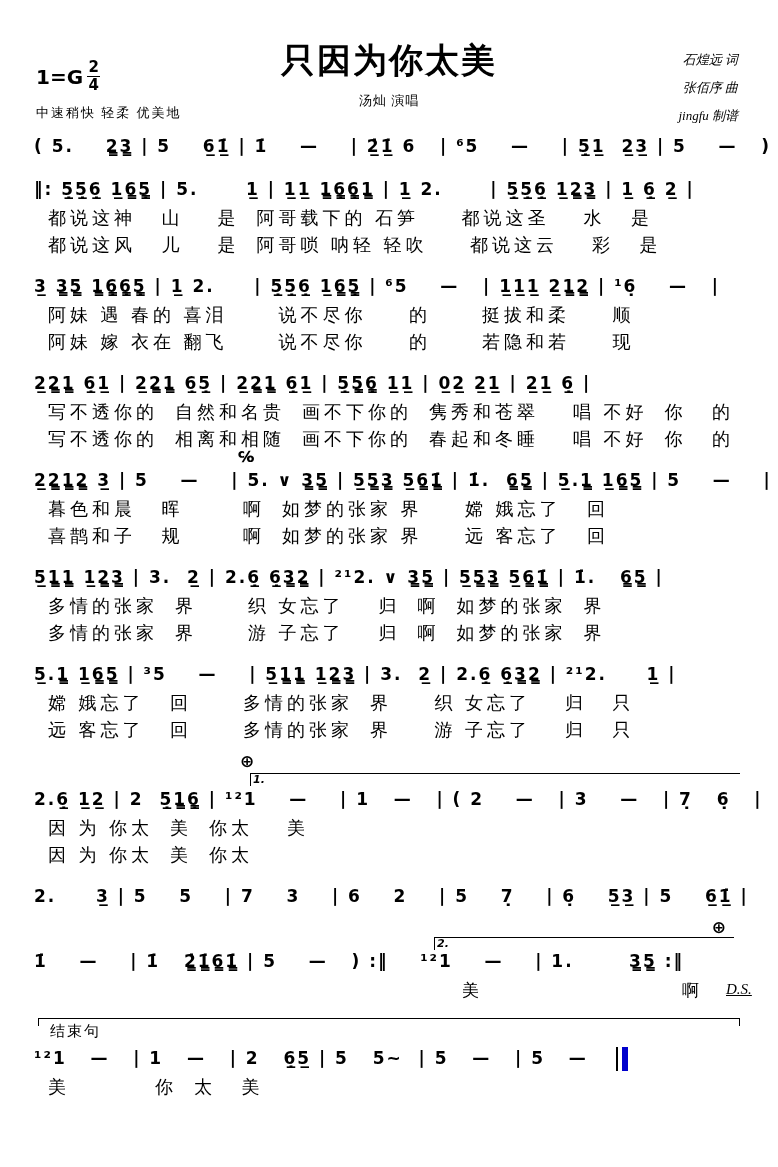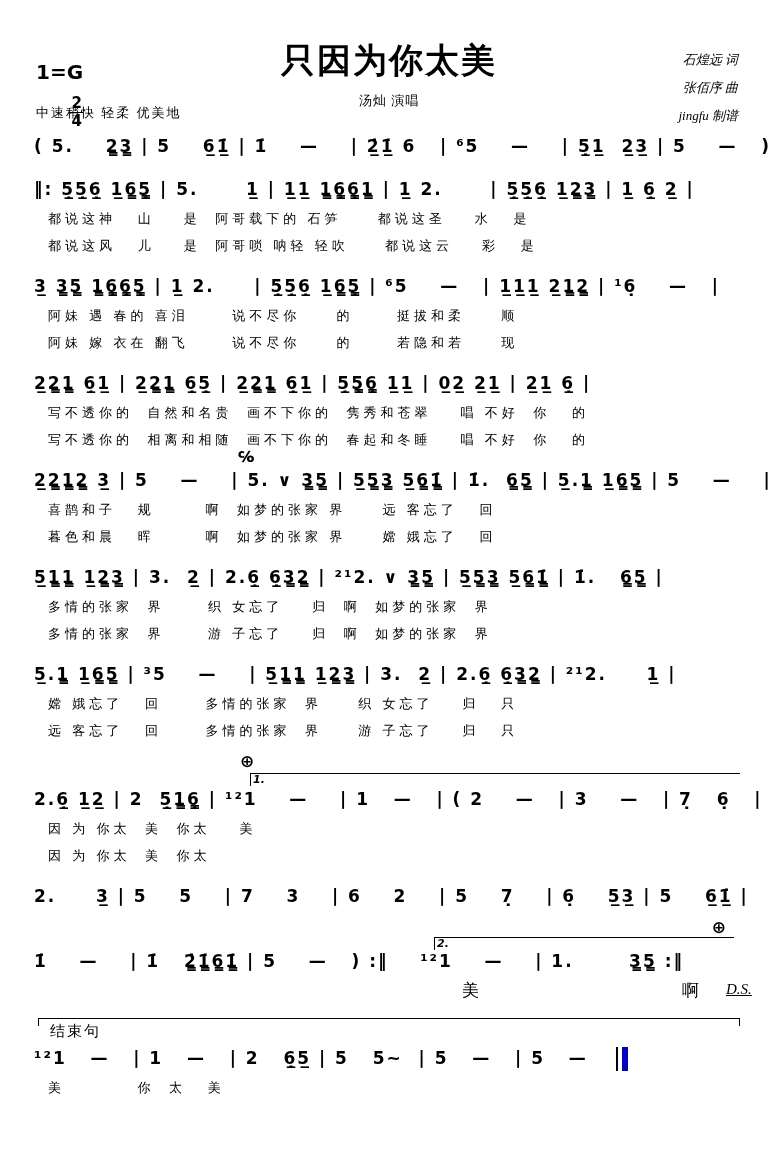--- a/index.html
+++ b/index.html
@@ -6,21 +6,21 @@
   body{
     width:778px;height:1167px;overflow:hidden;
     color:#000;
     font-family:"DejaVu Sans","Liberation Sans",sans-serif;
   }
   .page{padding:8px 34px 0 34px;position:relative;}
 
   
   .hdr{position:relative;height:122px;}
   .keysig{position:absolute;left:2px;top:52px;font-weight:bold;font-size:20px;
-          display:flex;align-items:flex-end;gap:12px;flex-direction:column;}
+          display:flex;align-items:center;gap:4px;}
   .frac{display:inline-flex;flex-direction:column;align-items:center;line-height:1;
         font-size:15px;font-weight:bold;}
   .frac .bar{width:13px;border-top:1.5px solid #000;margin:1px 0;}
   .titleblock{position:absolute;left:0;right:0;top:30px;text-align:center;}
   .title{font-family:"Liberation Serif","DejaVu Serif",serif;font-weight:bold;
          font-size:34px;letter-spacing:2px;}
   .performer{font-size:13px;margin-top:8px;letter-spacing:1px;
              font-family:"Liberation Serif","DejaVu Serif",serif;}
   .credits{position:absolute;right:6px;top:38px;text-align:right;
            font-family:"Liberation Serif","DejaVu Serif",serif;
@@ -30,21 +30,21 @@
 
   
   .system{position:relative;margin-bottom:11px;}
   .notes{
     font-family:"DejaVu Sans",sans-serif;
     font-weight:bold;font-size:17px;line-height:32px;
     white-space:pre;letter-spacing:2px;
   }
   .lyric{
     font-family:"Liberation Serif","DejaVu Serif",serif;
-    font-size:13px;line-height:27px;white-space:pre;letter-spacing:4px;
+    font-size:18px;line-height:27px;white-space:pre;letter-spacing:4px;
     padding-left:14px;
   }
   .segno{position:absolute;left:204px;top:-16px;font-size:15px;font-weight:bold;}
   .coda{font-size:17px;font-weight:bold;}
   .volta{position:absolute;border-top:1.5px solid #000;border-left:1.5px solid #000;
          height:12px;}
   .volta .vlabel{font-size:11px;font-style:italic;font-weight:bold;
                  position:absolute;left:2px;top:0;line-height:11px;}
   .endbracket{position:relative;height:26px;}
   .endbracket .line{position:absolute;left:4px;right:4px;top:2px;
@@ -106,22 +106,22 @@
 
   <div class="system">
     <div class="notes">2̲2̳1̳ 6̲̣1̲ | 2̲2̳1̳ 6̲̣5̲̣ | 2̲2̳1̳ 6̲̣1̲ | 5̲̣5̳̣6̳̣ 1̲1̲ | 0̲2̲ 2̲1̲ | 2̲1̲ 6̲̣ |</div>
     <div class="lyric">写不透你的  自然和名贵  画不下你的  隽秀和苍翠    唱 不好  你   的</div>
     <div class="lyric">写不透你的  相离和相随  画不下你的  春起和冬睡    唱 不好  你   的</div>
   </div>
 
   <div class="system">
     <span class="segno">℅</span>
     <div class="notes">2̲2̳1̳2̳ 3̲ | 5    —    | 5. ∨ 3̳5̳ | 5̲5̳3̳ 5̲6̳1̳̇ | 1̇.  6̳5̳ | 5̲.1̳ 1̲6̳5̳ | 5    —    |</div>
+    <div class="lyric">暮色和晨   晖       啊  如梦的张家 界     嫦 娥忘了   回</div>
     <div class="lyric">喜鹊和子   规       啊  如梦的张家 界     远 客忘了   回</div>
-    <div class="lyric">暮色和晨   晖       啊  如梦的张家 界     嫦 娥忘了   回</div>
   </div>
 
   <div class="system">
     <div class="notes">5̲1̳1̳ 1̲2̳3̳ | 3.  2̲ | 2.6̲̣ 6̲̣3̳2̳ | ²¹2. ∨ 3̳5̳ | 5̲5̳3̳ 5̲6̳1̳̇ | 1̇.   6̳5̳ |</div>
     <div class="lyric">多情的张家  界      织 女忘了    归  啊  如梦的张家  界</div>
     <div class="lyric">多情的张家  界      游 子忘了    归  啊  如梦的张家  界</div>
   </div>
 
   <div class="system">
     <div class="notes">5̲.1̳ 1̲6̳5̳ | ³5    —    | 5̲1̳1̳ 1̲2̳3̳ | 3.  2̲ | 2.6̲̣ 6̲̣3̳2̳ | ²¹2.     1̲ |</div>

